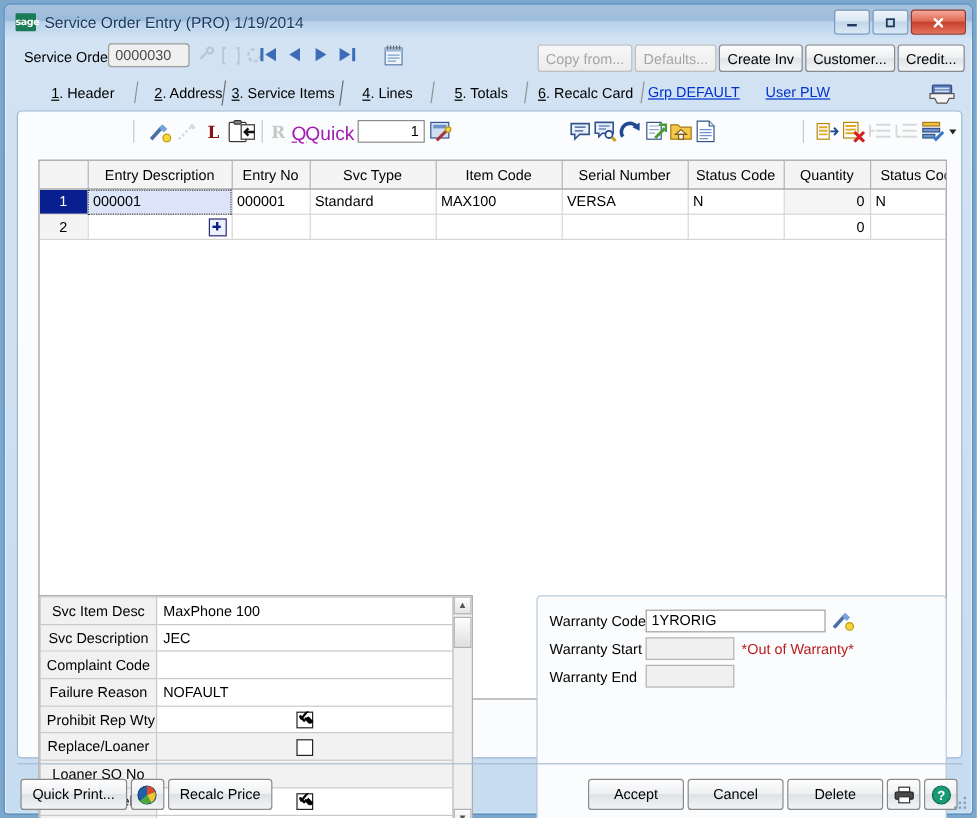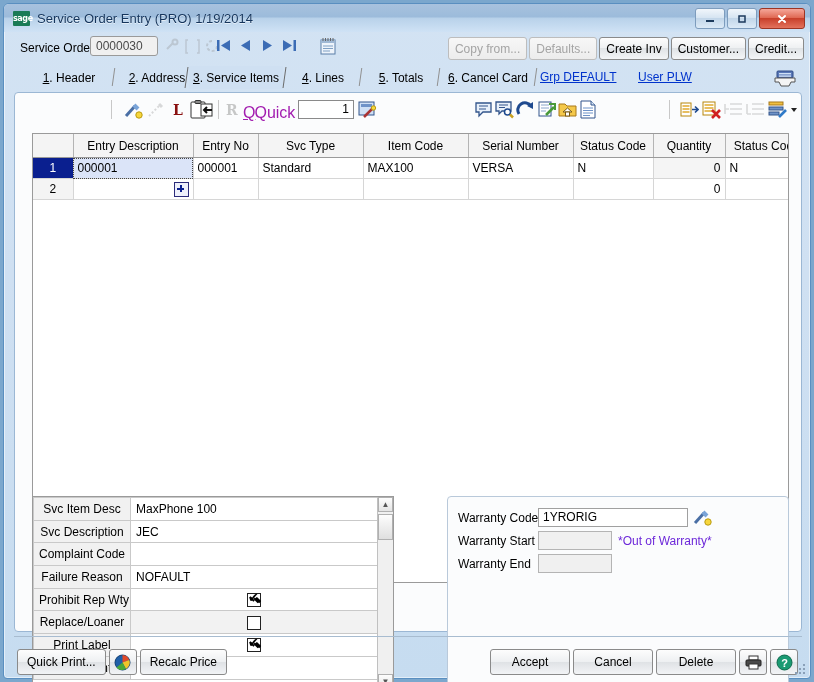--- a/index.html
+++ b/index.html
@@ -184,21 +184,21 @@
   .warranty{
     position:absolute;left:432px;top:403px;width:342px;height:194px;
     border:1px solid #b9c9da;border-radius:4px;background:#fbfcfd;box-sizing:border-box;
   }
   .wrow{position:absolute;left:10px;font-size:12px;color:#000;}
   .winput{
     position:absolute;height:19px;border:1px solid #a0a0a0;background:#fff;
     box-sizing:border-box;padding:1px 4px 0 4px;font-size:12px;
   }
   .winput.ro{background:#f0f0f0;border-color:#b4b4b4;}
-  .oow{position:absolute;color:#6d28d9;font-size:12px;}
+  .oow{position:absolute;color:#b91c1c;font-size:12px;}
   
   .sep-line{position:absolute;left:10px;top:632px;width:788px;height:1px;background:#a8bcd0;}
   .bbtns-left{position:absolute;left:13px;top:645px;display:flex;gap:3px;align-items:center;}
   .bbtns-right{position:absolute;right:12px;top:645px;display:flex;gap:3px;align-items:center;}
   .bbtn{
     height:24px;padding:0 9px;border:1px solid #8a8a8a;border-radius:3px;
     background:linear-gradient(to bottom,#fdfdfd 0%,#eef0f2 48%,#dfe2e5 50%,#f2f4f6 100%);
     font-size:12px;color:#000;display:flex;align-items:center;white-space:nowrap;
   }
   .bbtn.icon{width:26px;padding:0;justify-content:center;}
@@ -328,21 +328,21 @@
         <span>. Lines</span>
       <span class="sep"></span>
     </div>
     <div class="tab" style="left:361px;width:72px">
       <u>5</u>
         <span>. Totals</span>
       <span class="sep"></span>
     </div>
     <div class="tab" style="left:438px;width:92px">
       <u>6</u>
-        <span>. Cancel Card</span>
+        <span>. Recalc Card</span>
       <span class="sep"></span>
     </div>
 
     <div class="link" style="left:536px">Grp DEFAULT</div>
     <div class="link" style="left:634px">User PLW</div>
 
     <div class="truck-ico">
       <svg width="22" height="18" viewBox="0 0 22 18">
         <rect x="3" y="1" width="16" height="7" rx="1" fill="#5a78b8" stroke="#2f4a86"></rect>
         <rect x="5" y="3" width="12" height="1.4" fill="#cfe0f5"></rect>
@@ -563,20 +563,24 @@
           </tr>
           <tr>
             <td class="dlabel">Prohibit Rep Wty</td>
             <td class="dval ctr"><span class="cbx on"></span></td>
           </tr>
           <tr>
             <td class="dlabel">Replace/Loaner</td>
             <td class="dval ctr gray"><span class="cbx"></span></td>
           </tr>
           <tr>
+            <td class="dlabel">Loaner SO No</td>
+            <td class="dval gray"></td>
+          </tr>
+          <tr>
             <td class="dlabel">Print Label</td>
             <td class="dval ctr"><span class="cbx on"></span></td>
           </tr>
           <tr>
             <td class="dlabel">Pick Sht Printed</td>
             <td class="dval ctr"></td>
           </tr>
         </tbody>
       </table>
       <div class="dscroll">

